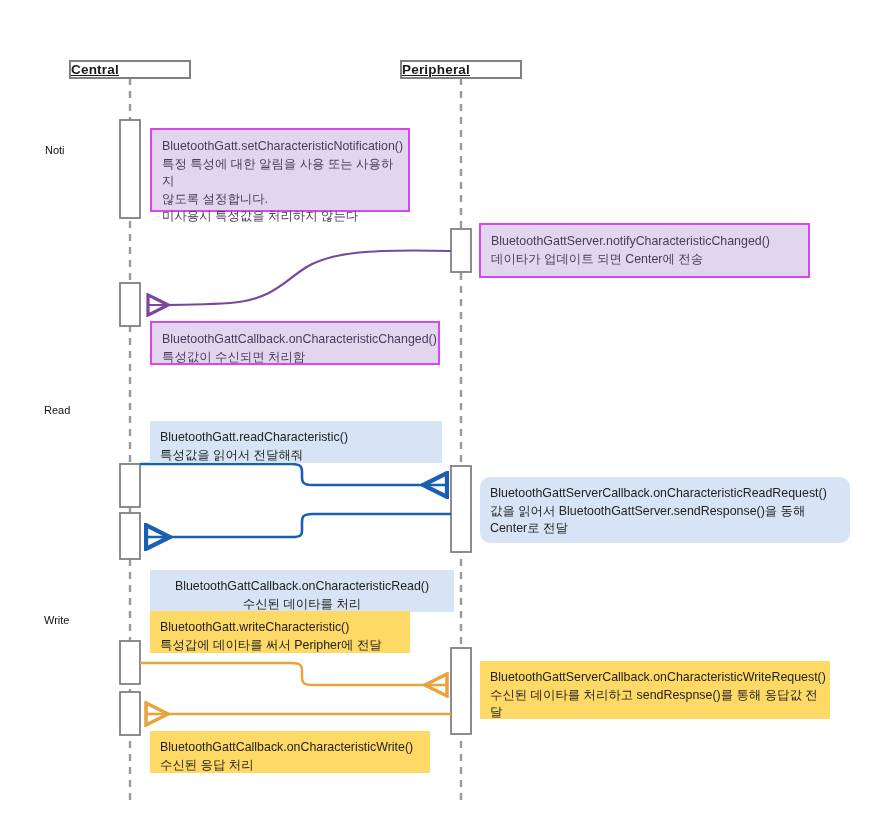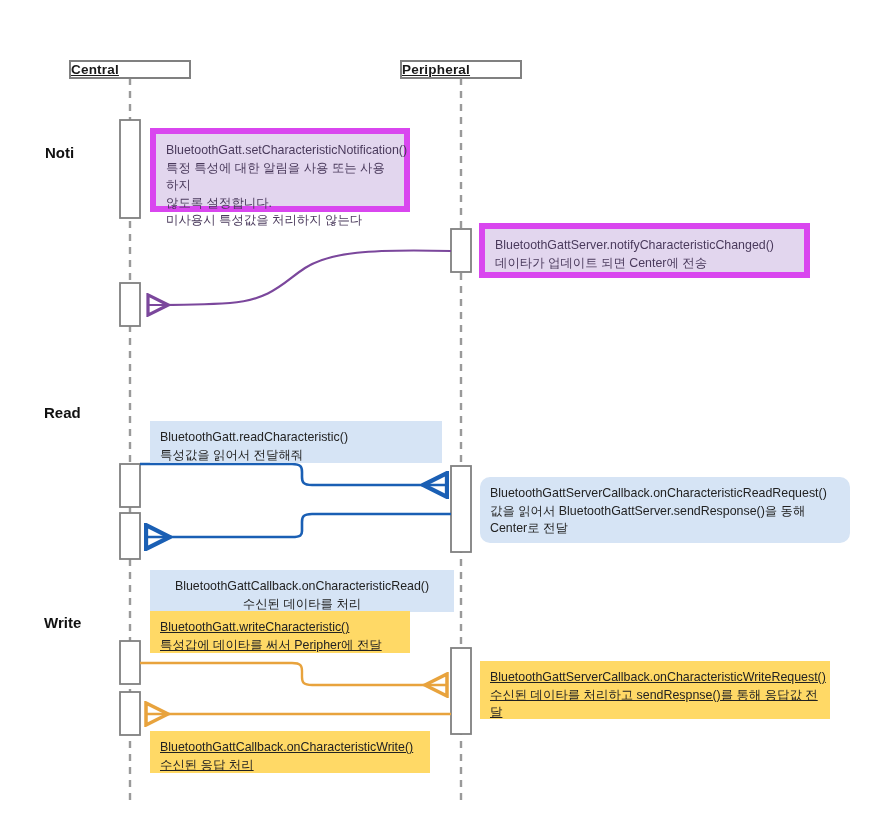--- a/index.html
+++ b/index.html
@@ -39,50 +39,49 @@
   .participant-label {
     font-size: 13.5px;
     font-weight: bold;
     color: #1a1a1a;
     text-decoration: underline;
     letter-spacing: .2px;
   }
   
   .section-label {
     position: absolute;
-    font-size: 15px;
-    font-weight: bold;
+    font-size: 11px;
+    font-weight: normal;
     color: #111111;
     white-space: nowrap;
     text-align: right;
   }
   
   .note {
     position: absolute;
     box-sizing: border-box;
     padding: 8px 10px 8px 10px;
     font-size: 12.4px;
     line-height: 17.5px;
     white-space: pre-line;
   }
   .note.purple {
     background: #e2d6ee;
-    border: 6px solid #d946ef;
+    border: 2px solid #d946ef;
     color: #4a3a5c;
   }
   .note.blue {
     background: #d6e4f5;
     border: none;
     color: #222222;
   }
   .note.yellow {
     background: #ffd966;
     border: none;
     color: #222222;
-    text-decoration: underline;
   }
 </style>
 </head>
 <body>
 
 <div id="diagram-root">
 
   <svg class="layer" viewBox="0 0 870 820" xmlns="http://www.w3.org/2000/svg">
     <defs>
       <marker id="arw-purple" viewBox="0 0 12 12" refX="11" refY="6" markerWidth="11" markerHeight="11" orient="auto-start-reverse">
@@ -135,20 +134,22 @@
   <div class="section-label" style="left:44px; top:614px;">Write</div>
 
   <div class="note purple" style="left:150px; top:128px; width:260px; height:84px;">BluetoothGatt.setCharacteristicNotification()
 특정 특성에 대한 알림을 사용 또는 사용하지
 않도록 설정합니다.
 미사용시 특성값을 처리하지 않는다</div>
 
   <div class="note purple" style="left:479px; top:223px; width:331px; height:55px;">BluetoothGattServer.notifyCharacteristicChanged()
 데이타가 업데이트 되면 Center에 전송</div>
 
+  <div class="note purple" style="left:150px; top:321px; width:290px; height:44px;">BluetoothGattCallback.onCharacteristicChanged()
+특성값이 수신되면 처리함</div>
 
   <div class="note blue" style="left:150px; top:421px; width:292px; height:42px;">BluetoothGatt.readCharacteristic()
 특성값을 읽어서 전달해줘</div>
 
   <div class="note blue" style="left:480px; top:477px; width:370px; height:66px;border-radius:10px;">BluetoothGattServerCallback.onCharacteristicReadRequest()
 값을 읽어서 BluetoothGattServer.sendResponse()을 동해
 Center로 전달</div>
 
   <div class="note blue" style="left:150px; top:570px; width:304px; height:42px;text-align:center;">BluetoothGattCallback.onCharacteristicRead()
 수신된 데이타를 처리</div>

